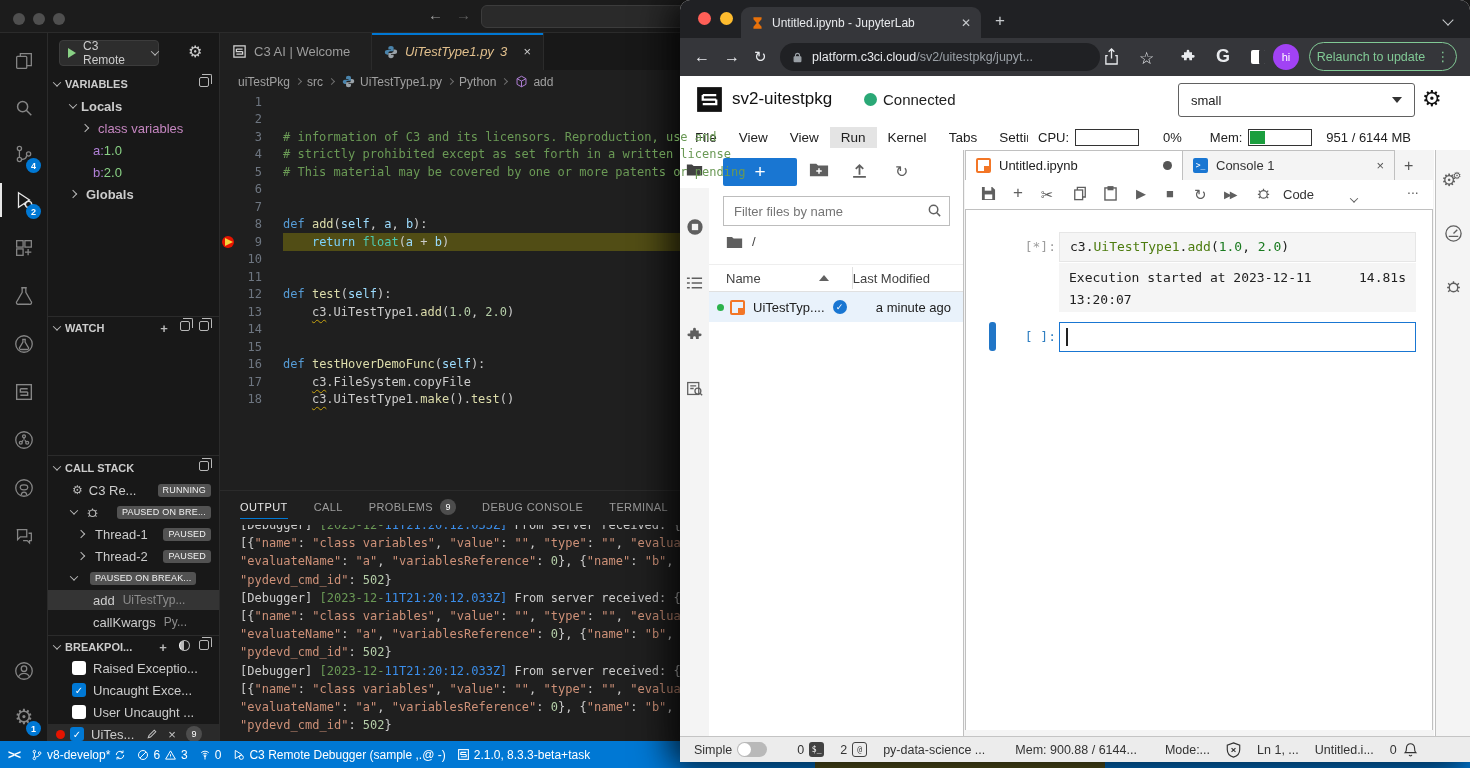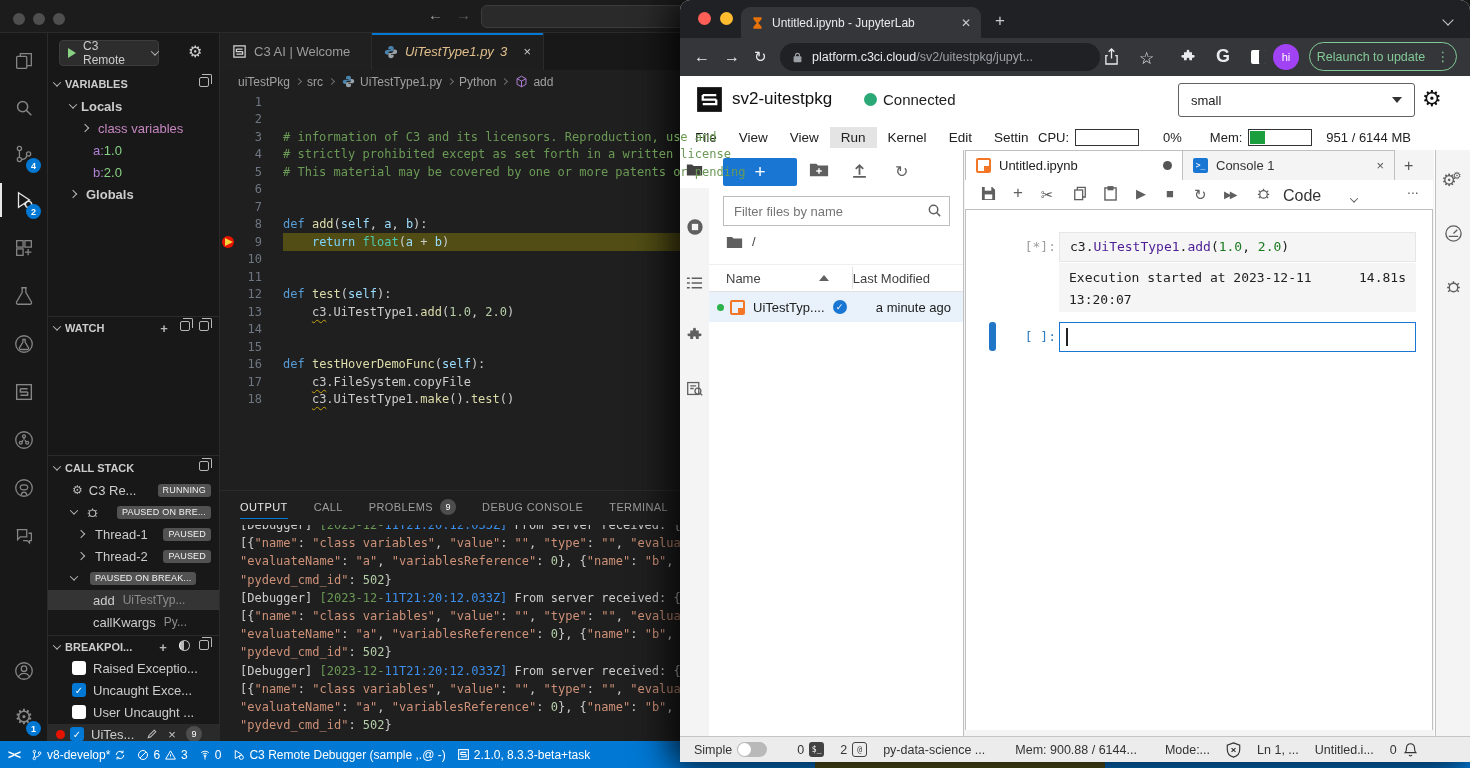--- a/index.html
+++ b/index.html
@@ -140,21 +140,21 @@
 .ntab.b{left:219px;width:212px;border-right:1px solid #c0c0c0;border-top:1px solid #c0c0c0;color:#333}
 .dirty{width:9px;height:9px;border-radius:50%;background:#555;margin-left:auto}
 .conicon{width:15px;height:15px;background:#1976d2;border-radius:2px;color:#fff;font-size:8px;display:flex;align-items:center;justify-content:center;font-family:"DejaVu Sans Mono",monospace}
 .ntab .x{color:#555;font-size:13px;margin-left:auto}
 .ntab-add{position:absolute;left:440px;top:7px;font-size:16px;color:#555}
 .ntb{position:absolute;left:1px;right:1px;top:30px;height:30px;background:#fff;border-bottom:1px solid #c0c0c0;color:#5f5f5f}
 .ntb-ic{position:absolute;top:6px;font-size:13px}
 .ncontent{position:absolute;left:1px;right:1px;top:60px;bottom:6px;background:#fff;border-left:1px solid #c0c0c0;border-right:1px solid #c0c0c0;overflow:hidden}
 .prompt{position:absolute;width:54px;text-align:right;font-family:"DejaVu Sans Mono",monospace;font-size:13px}
 .cellbox{position:absolute;left:93px;width:357px;font-family:"DejaVu Sans Mono",monospace;font-size:13px}
-.jk-pl{color:#212121}.jk-at{color:#4c1d95}.jk-nu{color:#197a1f}
+.jk-pl{color:#212121}.jk-at{color:#4d7c0f}.jk-nu{color:#197a1f}
 .collapser{position:absolute;left:23px;width:7px;height:29px;background:#2176c7;border-radius:3px}
 .caret{position:absolute;left:6px;top:5px;width:1.5px;height:18px;background:#222}
 .rstrip{position:absolute;right:0;top:0;bottom:0;width:35px;background:#f4f4f4;border-left:1px solid #c0c0c0}
 .rs-ic{position:absolute;left:0;width:35px;display:flex;justify-content:center;color:#5f5f5f}
 .jl-status{position:absolute;left:0;right:0;bottom:0;height:26px;background:#ececec;border-top:1px solid #c4c4c4;display:flex;align-items:center;font-size:12.5px;color:#333;padding:0 14px;white-space:nowrap}
 .js-it{display:flex;align-items:center;gap:5px;margin-right:16px}
 .toggle{width:30px;height:15px;border-radius:8px;background:#b9b9b9;position:relative}
 .toggle::after{content:"";position:absolute;left:1px;top:1px;width:13px;height:13px;border-radius:50%;background:#fff}
 .term-ic{width:15px;height:15px;background:#424242;border-radius:3px;color:#fff;font-size:8px;display:flex;align-items:center;justify-content:center;font-family:"DejaVu Sans Mono",monospace}
 .kern-ic{width:15px;height:15px;border:1.5px solid #424242;border-radius:3px;color:#424242;font-size:8px;display:flex;align-items:center;justify-content:center;font-family:"DejaVu Sans Mono",monospace}
@@ -594,21 +594,21 @@
       <span class="dn"></span>
     </div>
     <div class="jl-gear">⚙</div>
 
     <div class="jl-menu">
         <span class="jmi">File</span>
         <span class="jmi">View</span>
         <span class="jmi">View</span>
         <span class="jmi active">Run</span>
         <span class="jmi">Kernel</span>
-        <span class="jmi">Edit</span>
+        <span class="jmi">Tabs</span>
         <span class="jmi">Settings</span>
         <span class="jmi">Help</span>
       </div>
     <div class="jl-stats">
       <span>CPU:</span>
       <span class="statbox"></span>
       <span style="margin-left:18px">0%</span>
       <span style="margin-left:22px">Mem:</span>
       <span class="statbox">
           <span class="memfill"></span>
@@ -729,21 +729,21 @@
           <span class="ntb-ic" style="left:171px;font-size:13px">▶</span>
           <span class="ntb-ic" style="left:201px;font-size:13px">■</span>
           <span class="ntb-ic" style="left:229px;font-size:15px">↻</span>
           <span class="ntb-ic" style="left:259px;font-size:10px;letter-spacing:-2px;top:9px">▶▶</span>
           <span class="ntb-ic" style="left:291px">
             <svg width="15" height="15" viewBox="0 0 16 16" fill="none" stroke="#5f5f5f" stroke-width="1.3">
                 <circle cx="8" cy="9" r="4"></circle>
                 <path d="M8 5V3M4.5 6.5L3 5M11.5 6.5L13 5M4 9H2M14 9h-2M4.5 11.5L3 13M11.5 11.5L13 13"></path>
               </svg>
           </span>
-          <span class="ntb-ic" style="left:318px;font-size:16px;color:#333;top:7px">Code</span>
+          <span class="ntb-ic" style="left:318px;font-size:13px;color:#333;top:7px">Code</span>
           <span class="ntb-ic" style="left:386px;top:11px"><span class="chev d" style="border-color:#5f5f5f"></span></span>
           <span class="ntb-ic" style="left:442px;font-size:14px;top:1px">...</span>
         </div>
 
         <div class="ncontent">
           <div class="prompt" style="left:36px;top:29px;color:#9e9e9e">[*]:</div>
           <div class="cellbox" style="top:22px;height:30px;background:#f5f5f5;border:1px solid #e6e6e6;padding:6px 10px"><span class="jk-pl">c3.</span><span class="jk-at">UiTestType1</span><span class="jk-pl">.</span><span class="jk-at">add</span><span class="jk-pl">(</span><span class="jk-nu">1.0</span><span class="jk-pl">, </span><span class="jk-nu">2.0</span><span class="jk-pl">)</span></div>
           <div class="cellbox" style="top:53px;height:49px;background:#f5f5f5;padding:7px 10px">
             <span>Execution started at 2023-12-11</span>
             <span style="position:absolute;right:10px;top:7px">14.81s</span>

